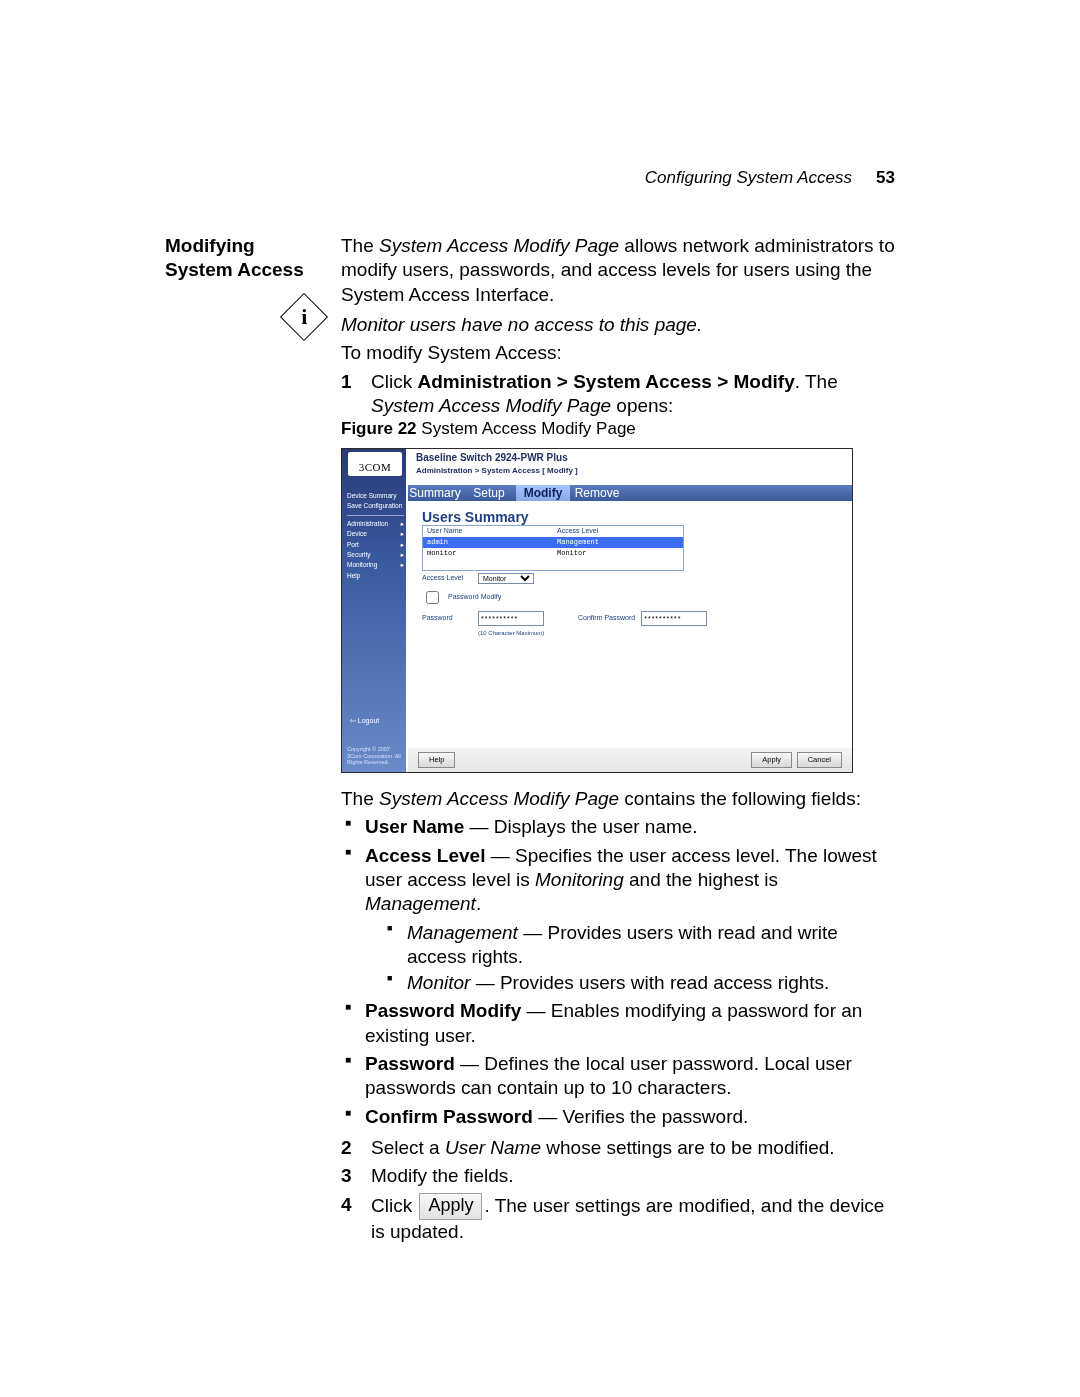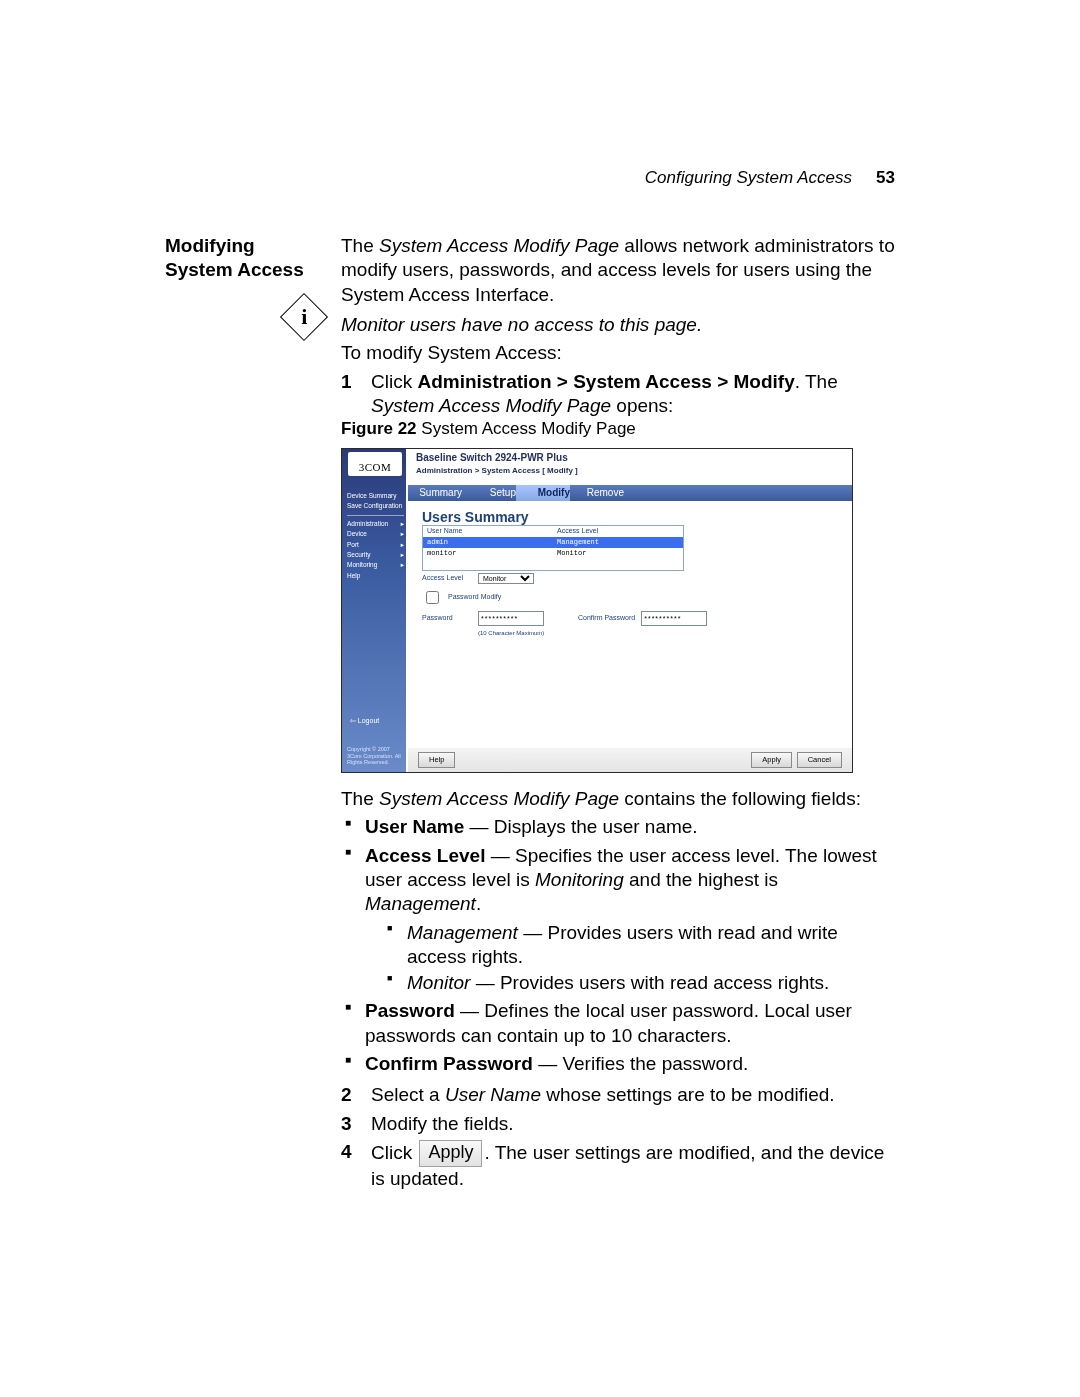--- a/index.html
+++ b/index.html
@@ -80,21 +80,21 @@
   }
   .fig-sidebar {
     position: absolute; top:0; left:0; bottom:0; width:64px;
     background: linear-gradient(to bottom, #2a3a78 0%, #3a5aa0 35%, #6a8bc8 100%);
     color: #fff;
   }
   .fig-title-area { position:absolute; top:0; left:66px; right:0; height:36px;padding-left:40px; }
   .fig-device { font-weight:bold; font-size:10px; position:absolute; top:3px; left:8px; color:#203060; }
   .fig-breadcrumb { position:absolute; top:17px; left:8px; font-size:8px; font-weight:bold; color:#203060; }
   .fig-tabs { position:absolute; top:36px; left:66px; right:0; height:16px; background:linear-gradient(to bottom,#5a7ac0,#3a5a9a); }
-  .fig-tabs span { display:inline-block; width:54px; height:16px; line-height:16px; text-align:right; color:#fff; font-size:10px; }
+  .fig-tabs span { display:inline-block; width:54px; height:16px; line-height:16px; text-align:center; color:#fff; font-size:12px; }
   .fig-tabs .active { background:linear-gradient(to bottom,#a8c4ff,#8aa8e8); color:#0a245a; font-weight:bold; }
   .logo-wrap { position:absolute; top:3px; left:6px; width:54px; height:30px; text-align:center; }
   .logo-3com { font-family: Georgia, serif; font-size:11px; color:#000; background:#fff; border-radius:2px; padding:8px 6px 2px; letter-spacing:.5px; }
   .side-links { position:absolute; top:42px; left:5px; right:2px; font-size:6.5px; line-height:1.6; }
   .side-links div { color:#fff; display:flex; justify-content:space-between; }
   .side-links .caret::after { content:"▸"; }
   .side-hr { border-top:1px solid rgba(255,255,255,.5); margin:3px 0; }
   .logout { position:absolute; bottom:46px; left:8px; font-size:7px; color:#fff; }
   .copyright { position:absolute; bottom:6px; left:5px; right:5px; font-size:5.5px; color:#d4e0ff; line-height:1.2; }
 
@@ -275,20 +275,21 @@
 
     <ul class="sq">
       <li><span class="b">User Name</span><span> — Displays the user name.</span></li>
       <li>
         <span class="b">Access Level</span><span> — Specifies the user access level. The lowest user access level is </span><span class="it">Monitoring</span><span> and the highest is </span><span class="it">Management</span><span>.</span>
         <ul class="sq2">
           <li><span class="it">Management</span><span> — Provides users with read and write access rights.</span></li>
           <li><span class="it">Monitor</span><span> — Provides users with read access rights.</span></li>
         </ul>
       </li>
+      <li><span class="b">Password Modify</span><span> — Enables modifying a password for an existing user.</span></li>
       <li><span class="b">Password</span><span> — Defines the local user password. Local user passwords can contain up to 10 characters.</span></li>
       <li><span class="b">Confirm Password</span><span> — Verifies the password.</span></li>
     </ul>
 
     <div class="step">
       <div class="num">2</div>
       <div class="txt"><span>Select a </span><span class="it">User Name</span><span> whose settings are to be modified.</span></div>
     </div>
     <div class="step">
       <div class="num">3</div>

